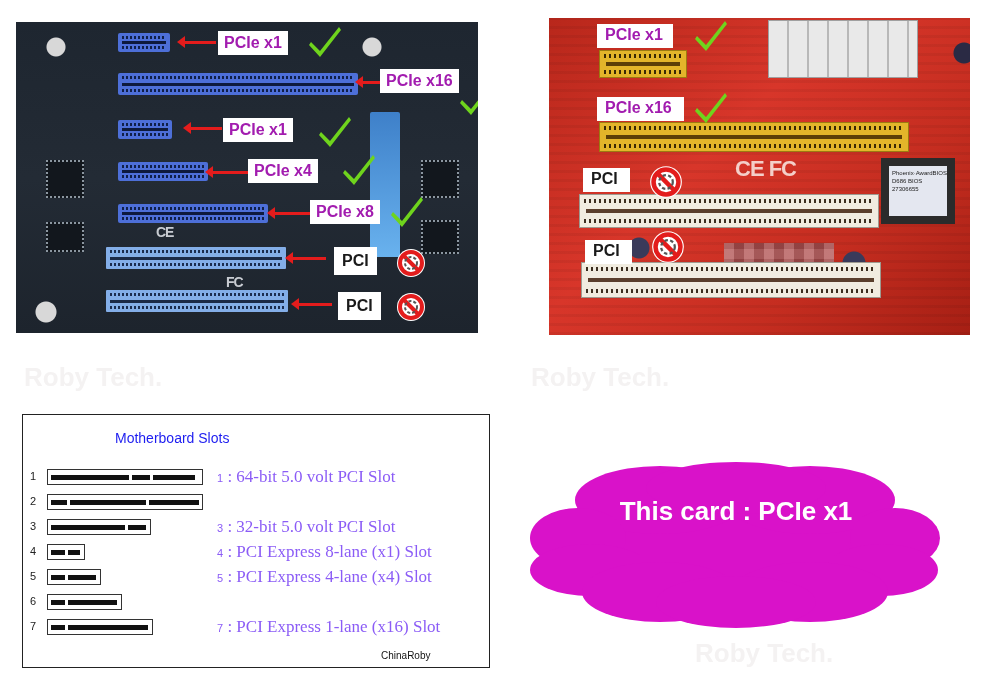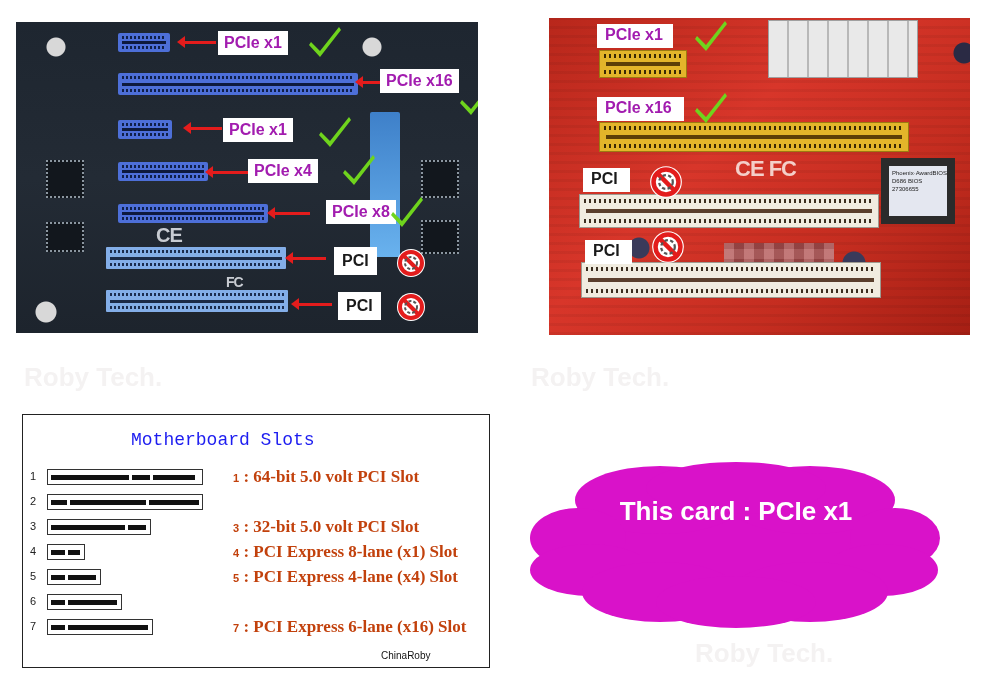--- a/index.html
+++ b/index.html
@@ -97,34 +97,33 @@
     position: absolute; font-weight: bold; font-size: 26px; color: #f4f2f2;
     letter-spacing: 0px;
   }
 
   
   .diagram {
     position: absolute; left: 22px; top: 414px; width: 468px; height: 254px;
     border: 1.5px solid #222; background: #fff;
   }
   .diagram-title {
-    position: absolute; left: 108px; top: 15px; font-size: 18px; color: #1d1df0;
-    font-family: Liberation Mono, monospace;
+    position: absolute; left: 92px; top: 15px; font-size: 14px; color: #1d1df0;
+    font-family: Liberation Sans, sans-serif;
   }
   .diag-row { position: absolute; left: 0; height: 20px; width: 466px; }
   .diag-num { position: absolute; left: 7px; top: 3px; font-size: 11px; color: #222; }
   .diag-slot {
     position: absolute; left: 24px; top: 2px; height: 16px; border: 1.3px solid #333; background: #fff;
     display: flex; align-items: center; padding: 0 3px; gap: 3px;
   }
   .diag-seg { height: 5px; background: #111; }
   .diag-desc {
-    position: absolute; left: 210px; top: 0px; font-family: "Liberation Serif", serif; font-size: 17px; color: #c2410c;
+    position: absolute; left: 194px; top: 0px; font-family: "Liberation Serif", serif; font-size: 17px; color: #8b5cf6;
     white-space: nowrap;
-    font-weight: bold;
   }
   .diag-desc .idx { font-family: "Liberation Sans", sans-serif; font-size: 11px; }
   .diagram-credit { position: absolute; left: 358px; top: 235px; font-size: 10px; color: #111; }
 
   
   .cloud { position: absolute; left: 530px; top: 458px; width: 412px; height: 172px; }
   .cloud svg { position: absolute; left: 0; top: 0; }
   .cloud-title {
     position: absolute; left: 0; right: 0; top: 38px; text-align: center;
     color: #ffffff; font-weight: bold; font-size: 26px;
@@ -160,36 +159,36 @@
   <div class="slot-blue" style="left:102px;top:182px;width:150px;height:19px;">
       <div class="groove"></div>
     </div>
   <div class="slot-lightblue" style="left:90px;top:225px;width:180px;height:22px;">
       <div class="groove"></div>
     </div>
   <div class="slot-lightblue" style="left:90px;top:268px;width:182px;height:22px;">
       <div class="groove"></div>
     </div>
 
-  <div class="ce-mark" style="left:140px;top:202px;font-size:20px;color:#c8ccd2;">CE</div>
+  <div class="ce-mark" style="left:140px;top:202px;font-size:14px;color:#c8ccd2;">CE</div>
   <div class="ce-mark" style="left:210px;top:252px;font-size:14px;color:#c8ccd2;">FC</div>
 
   <div class="arrow" style="left:168px;top:19px;width:32px;"></div>
   <div class="arrow" style="left:346px;top:59px;width:18px;"></div>
   <div class="arrow" style="left:174px;top:105px;width:32px;"></div>
   <div class="arrow" style="left:196px;top:149px;width:40px;"></div>
   <div class="arrow" style="left:258px;top:190px;width:36px;"></div>
   <div class="arrow" style="left:276px;top:235px;width:34px;"></div>
   <div class="arrow" style="left:282px;top:281px;width:34px;"></div>
 
   <div class="tag blue" style="left:202px;top:9px;">PCIe x1</div>
   <div class="tag blue" style="left:364px;top:47px;">PCIe x16</div>
   <div class="tag blue" style="left:207px;top:96px;">PCIe x1</div>
   <div class="tag blue" style="left:232px;top:137px;">PCIe x4</div>
-  <div class="tag blue" style="left:294px;top:178px;margin-left:16px;">PCIe x8</div>
+  <div class="tag blue" style="left:294px;top:178px;">PCIe x8</div>
   <div class="tag dark" style="left:318px;top:225px;padding:4px 8px;">PCI</div>
   <div class="tag dark" style="left:322px;top:270px;padding:4px 8px;">PCI</div>
 
   <svg class="check" style="left:292px;top:2px;" viewBox="0 0 34 34">
       <path d="M3 18 L12 27 L31 3 L33 6 L12 33 L1 21 Z" fill="#6fd41d"></path>
     </svg>
   <svg class="check" style="left:443px;top:60px;" viewBox="0 0 34 34">
       <path d="M3 18 L12 27 L31 3 L33 6 L12 33 L1 21 Z" fill="#6fd41d"></path>
     </svg>
   <svg class="check" style="left:302px;top:92px;" viewBox="0 0 34 34">
@@ -322,21 +321,21 @@
         <div class="diag-seg" style="width:49px;"></div>
     </div>
   </div>
 
   <div class="diag-row" style="top:202px;">
     <span class="diag-num">7</span>
     <div class="diag-slot" style="width:106px;">
       <div class="diag-seg" style="width:14px;"></div>
         <div class="diag-seg" style="width:80px;"></div>
     </div>
-    <span class="diag-desc"><span class="idx">7</span> <span>: PCI Express 6-lane (x16) Slot</span></span>
+    <span class="diag-desc"><span class="idx">7</span> <span>: PCI Express 1-lane (x16) Slot</span></span>
   </div>
 
   <div class="diagram-credit">ChinaRoby</div>
 </div>
 
 <div class="cloud">
   <svg width="412" height="172" viewBox="0 0 412 172">
     <g fill="#d912c9">
       <ellipse cx="206" cy="86" rx="185" ry="62"></ellipse>
       <ellipse cx="130" cy="42" rx="85" ry="34"></ellipse>

